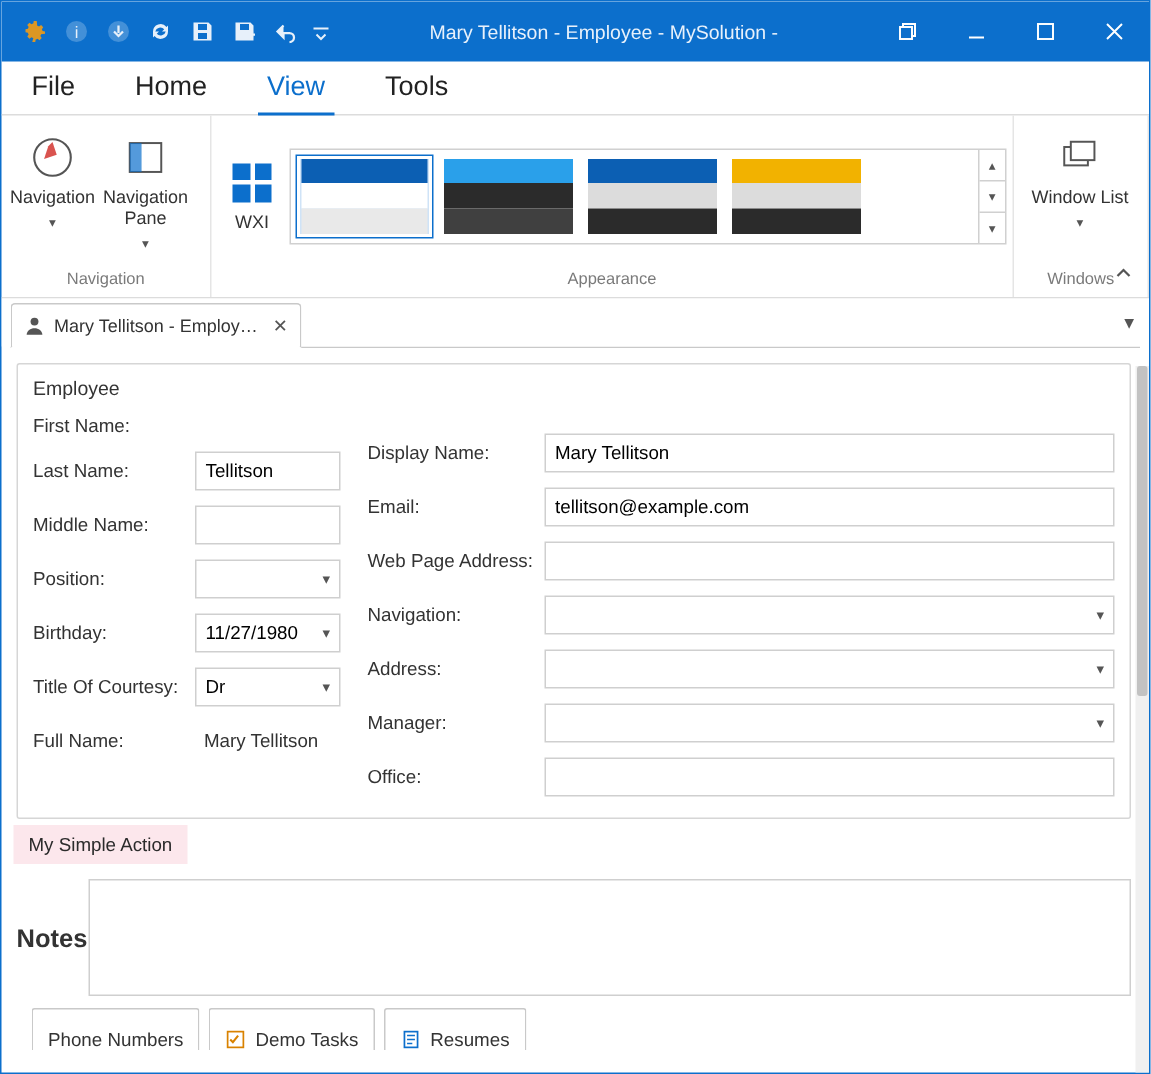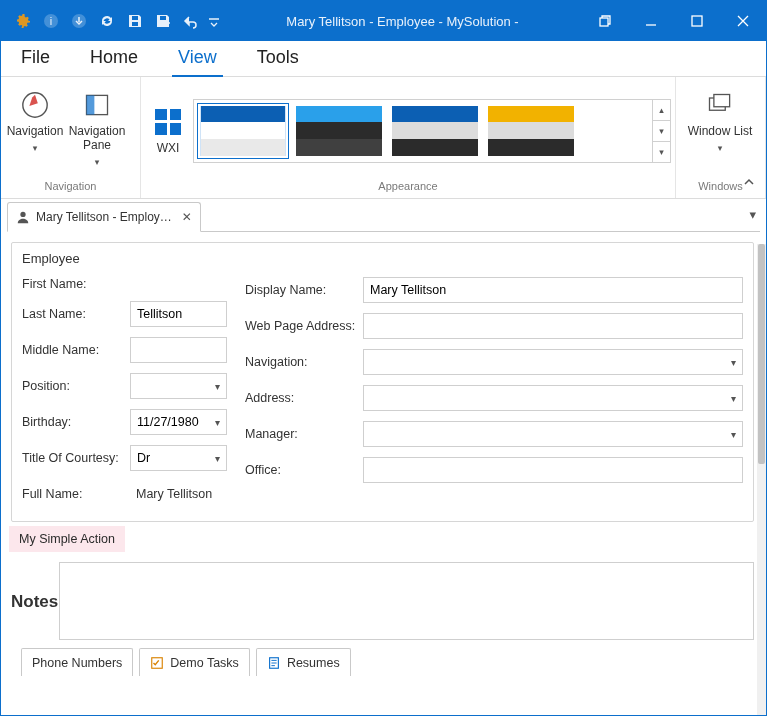--- a/index.html
+++ b/index.html
@@ -51,40 +51,40 @@
 .tabstrip .dropdown { position:absolute; right:10px; top:8px; cursor:pointer; color:#555; }
 .tabline { height:1px; background:#c9c9c9; margin:0 6px; }
 
 
 .formarea { padding:10px 12px 8px 10px; position:relative; }
 .groupbox { border:1px solid #d6d6d6; border-radius:2px; padding:34px 10px 14px 10px; position:relative; margin-bottom:6px; }
 .groupbox .gtitle { position:absolute; top:8px; left:10px; font-size:13px; color:#333; }
 .cols { display:flex; gap:18px; }
 .col { display:flex; flex-direction:column; gap:10px; }
 .col.left { width: 205px; }
-.col.right { flex:1; }
+.col.right { flex:1;margin-top:12px; }
 .row { display:flex; align-items:center; gap:6px; }
 .row label { width:102px; font-size:12.5px; color:#333; }
 .col.right .row label { width:112px; }
 .inp { flex:1; height:26px; border:1px solid #cfcfcf; background:#fff; padding:0 6px; font-size:12.5px; color:#333; display:flex; align-items:center; position:relative; }
 .inp input { border:none; outline:none; width:100%; height:100%; font:inherit; background:transparent; }
 .inp .dd { position:absolute; right:6px; top:50%; transform:translateY(-50%); font-size:10px; color:#555; cursor:pointer; }
 .inp.focus { border-bottom:2px solid #0c6fcc; padding-bottom:0; }
 .sel { background:#cfe3f7; padding:0 1px; }
 .readonly { border:none; background:transparent; }
 
 .actionlink { display:inline-block; background:#fce7ec; color:#2b2b2b; font-size:12.5px; padding:6px 10px; margin: -2px 0 8px -2px; cursor:pointer; }
 
 .notesrow { display:flex; align-items:flex-start; gap:8px; margin-top:2px; }
 .notesrow label { width:40px; font-size:17px; padding-top:30px;font-weight:bold; }
 .notesrow textarea { flex:1; height:78px; border:1px solid #cfcfcf; resize:none; font:inherit; padding:4px 6px; }
 
 
 .bottomtabs { display:flex; gap:6px; padding:8px 10px 0 10px; }
-.bottab { border:1px solid #c9c9c9; border-bottom:none; background:#fff; height:28px; display:flex; align-items:center; gap:6px; padding:0 10px; font-size:12.5px; cursor:pointer; border-radius:2px 2px 0 0; }
+.bottab { border:1px solid #c9c9c9; border-bottom:none; background:#fff; height:28px; display:flex; align-items:flex-end; gap:6px; padding:0 10px; font-size:12.5px; cursor:pointer; border-radius:2px 2px 0 0; }
 .bottab .ico { width:14px; height:14px; }
 
 .scrollbar { position:absolute; right:1px; top:244px; bottom:1px; width:9px; background:#f0f0f0; }
 .scrollbar .thumb { position:absolute; left:1px; right:1px; top:0; height:220px; background:#c2c2c2; border-radius:2px; }
 </style>
 </head>
 <body>
 
 <div class="titlebar">
   <div class="qat">
@@ -324,20 +324,26 @@
           </div>
       </div>
       <div class="col right">
         <div class="row">
             <label>Display Name:</label>
           <div class="inp">
               <input value="Mary Tellitson" style="">
             </div>
           </div>
         <div class="row">
+            <label>Email:</label>
+          <div class="inp">
+              <input value="tellitson@example.com" style="">
+            </div>
+          </div>
+        <div class="row">
             <label>Web Page Address:</label>
           <div class="inp">
               <input value="" style="">
             </div>
           </div>
         <div class="row">
             <label>Navigation:</label>
           <div class="inp">
               <input value="" style="">
               <span class="dd">▾</span>

